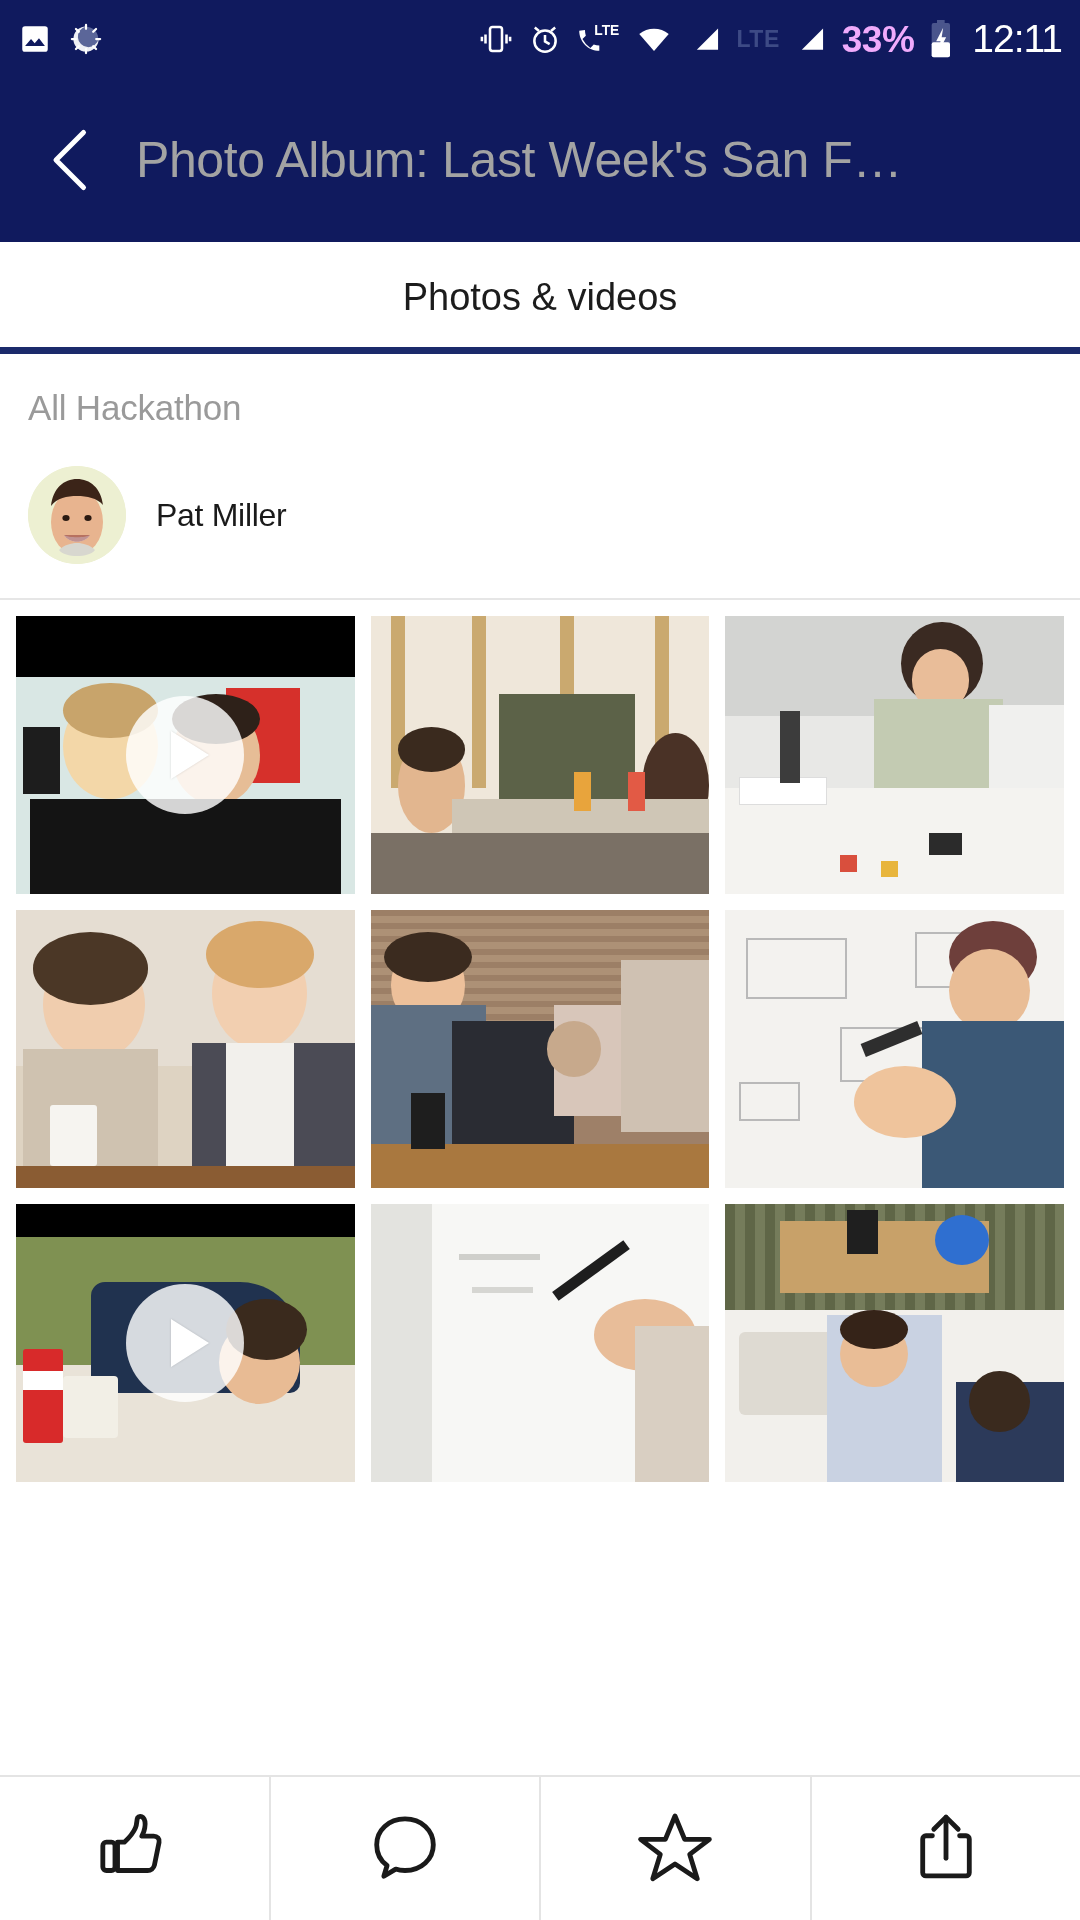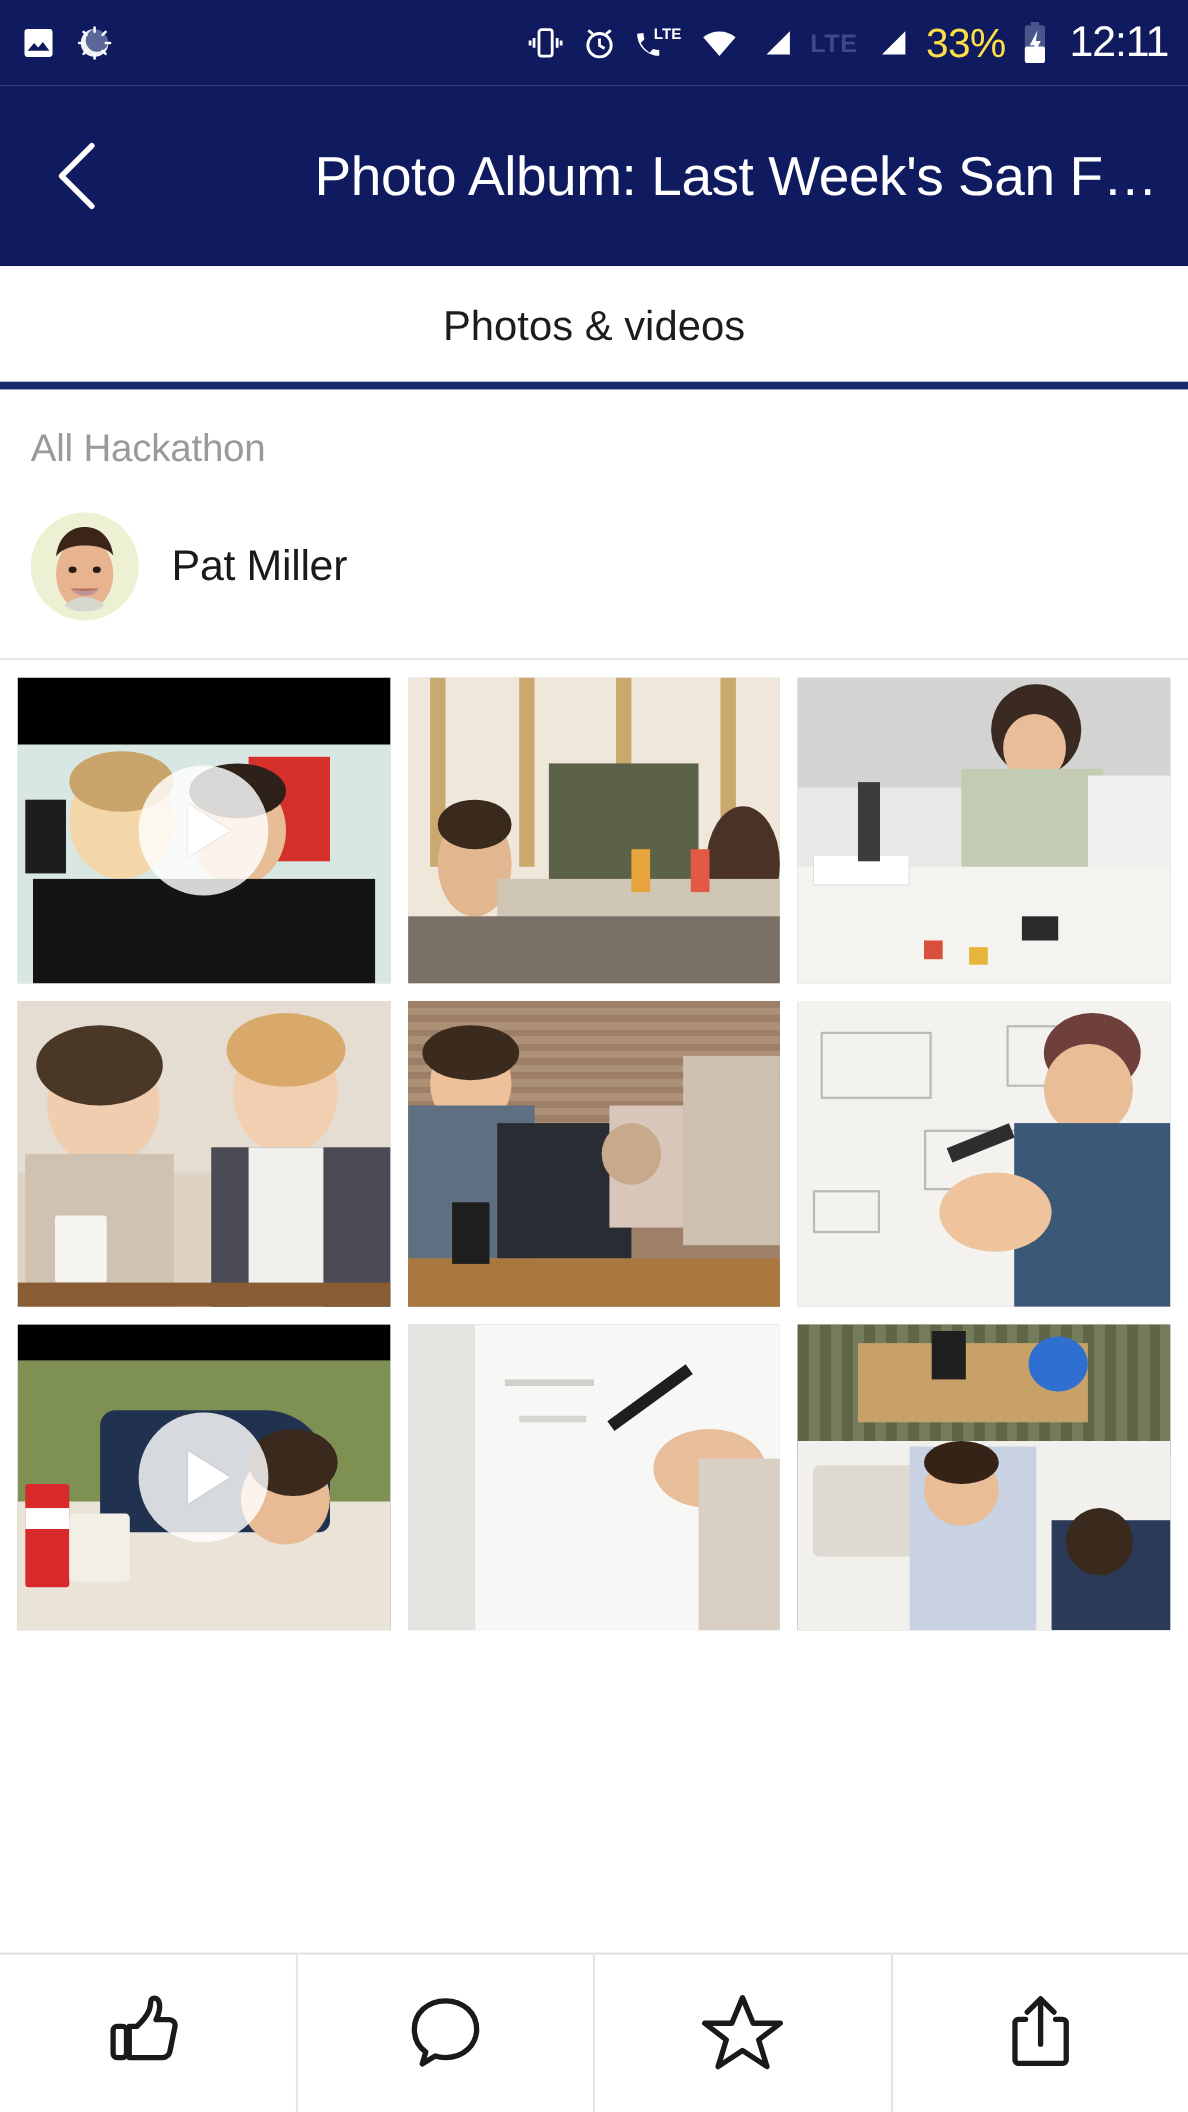--- a/index.html
+++ b/index.html
@@ -17,35 +17,34 @@
     background:#101a5e;
     display:flex;
     align-items:center;
     padding:0 18px;
     color:#ffffff;
   }
   .sb-left{ display:flex; align-items:center; gap:16px; }
   .sb-right{ display:flex; align-items:center; gap:13px; margin-left:auto; }
   .sb-icon{ display:flex; align-items:center; justify-content:center; }
   .sb-text{
-    font-size:37px; font-weight:normal; letter-spacing:-0.5px;
-    line-height:1; color:#fde047;
+    font-size:37px; font-weight:bold; letter-spacing:-0.5px;
+    line-height:1; color:#f0abfc;
   }
   .sb-clock{ font-size:39px; font-weight:normal; margin-left:4px; letter-spacing:-1px;}
   .lte-dim{ color:#3d4a85; font-size:23px; font-weight:bold; letter-spacing:0.5px;}
 
   
   .appbar{
     background:#101a5e;
     height:164px;
     display:flex;
     align-items:center;
     padding:0 28px;
-    color:#ffffff;
-    justify-content:space-between;
+    color:#a3a3a3;
   }
   .back-btn{
     width:86px; height:86px;
     display:flex; align-items:center; justify-content:center;
     flex:0 0 auto;
     cursor:pointer;
   }
   .appbar-title{
     font-size:50px;
     font-weight:400;
@@ -104,21 +103,21 @@
   .avatar{
     width:98px; height:98px;
     border-radius:50%;
     flex:0 0 auto;
     overflow:hidden;
     background:#ecefd0;
     position:relative;
   }
   .byline-text{ margin-left:30px; }
   .author{
-    font-size:39px;
+    font-size:32px;
     color:#1a1a1a;
     line-height:1.2;
     letter-spacing:-0.3px;
   }
   .timestamp{
     font-size:35px;
     color:#b9b9b9;
     margin-top:9px;
     letter-spacing:-0.4px;
   }

